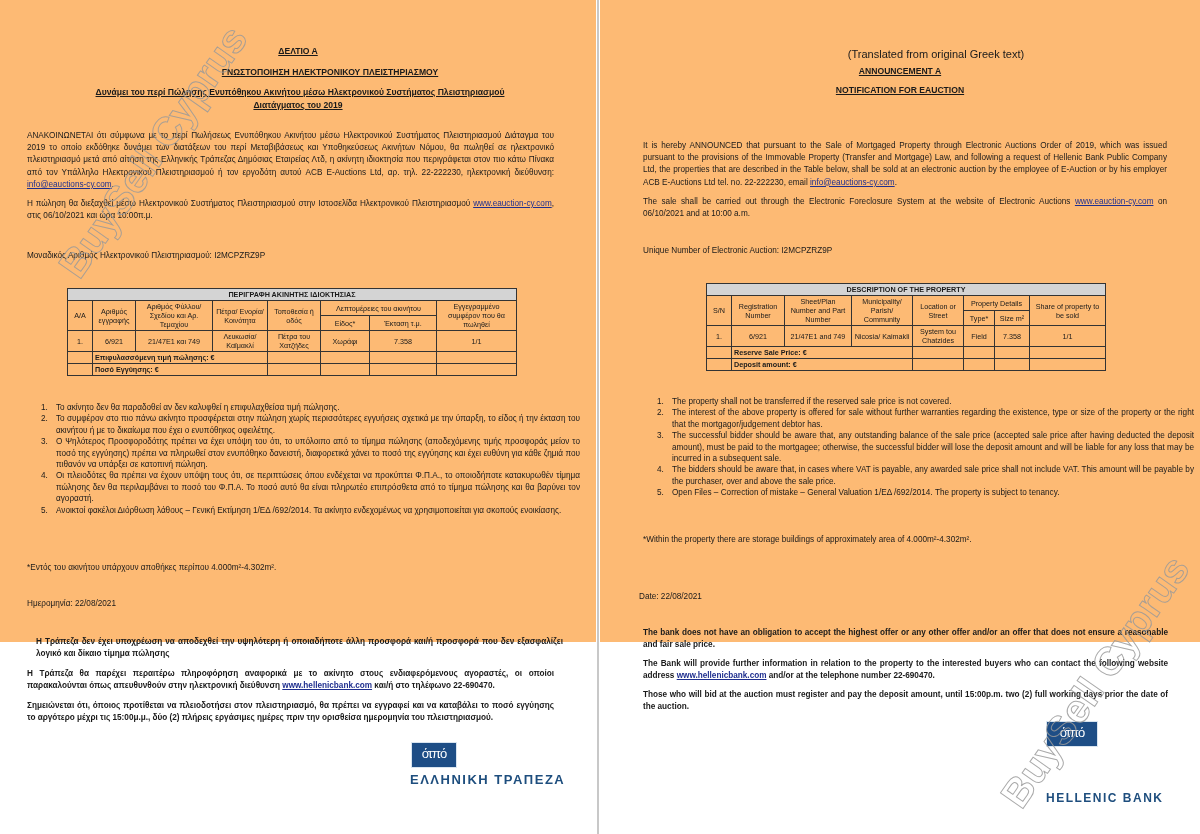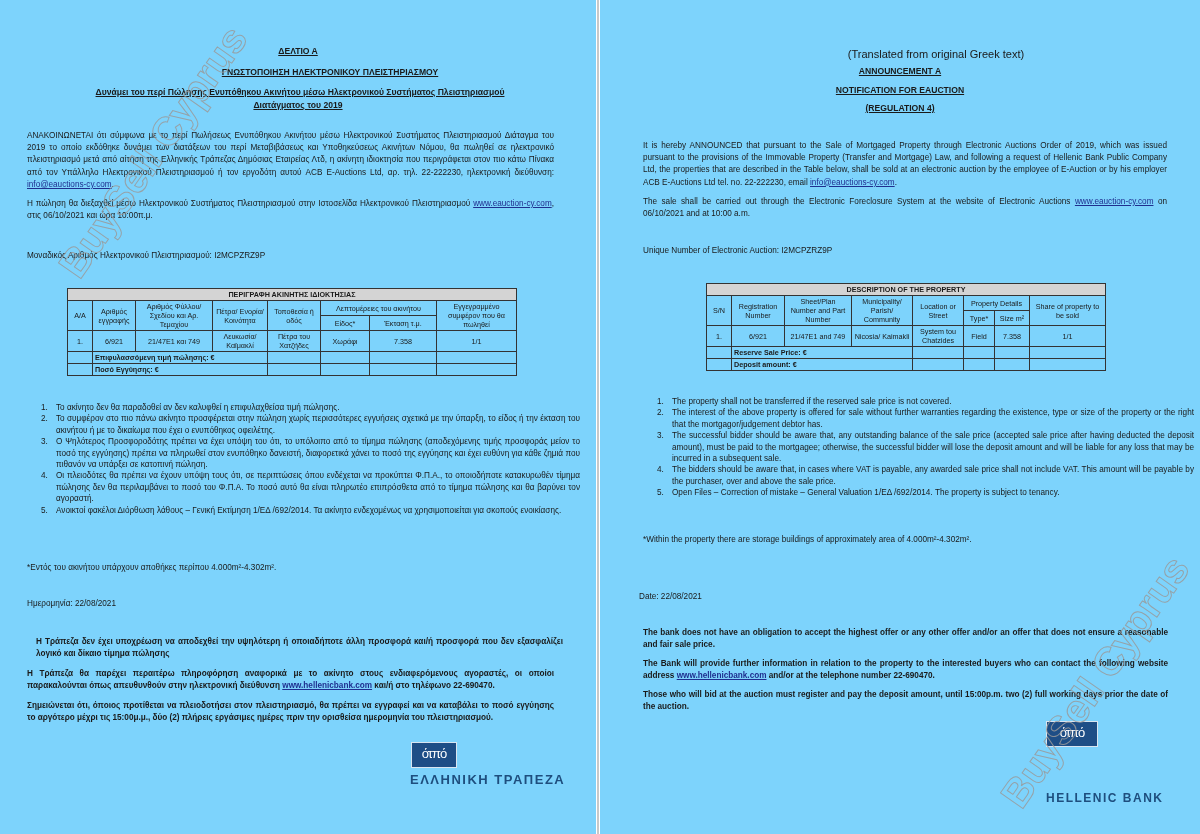--- a/index.html
+++ b/index.html
@@ -1,18 +1,18 @@
 <!DOCTYPE html>
 <html><head>
 <meta charset="utf-8">
 <style>
   html, body { margin:0; padding:0; }
   body { width:1200px; height:834px; background:#ffffff; position:relative; overflow:hidden;
          font-family:"Liberation Sans", sans-serif; color:#1a1a1a; }
-  .page { position:absolute; top:0; height:834px; background:#7dd3fc; }
+  .page { position:absolute; top:0; height:642px; background:#fdba74; }
   .page.left { left:0; width:596px; }
   .page.right { left:600px; width:600px; }
   .divider { position:absolute; left:597px; top:0; width:2px; height:834px; background:#c8c8c8; }
   .abs { position:absolute; }
   .center { text-align:center; }
   .title { font-size:8.6px; font-weight:bold; text-decoration:underline; }
   .body { font-size:8.2px; line-height:12.2px; text-align:justify; }
   .bold { font-weight:bold; }
   a.link { color:#1f2f8f; text-decoration:underline; }
   table.prop { border-collapse:collapse; font-size:7.2px; text-align:center; }
@@ -116,21 +116,20 @@
 
   <div class="watermark" style="left:50px;top:260px;">BuySell Cyprus</div>
 </div>
 
 <div class="divider"></div>
 
 <div class="page right">
   <div class="abs center" style="left:0;width:600px;top:48px;font-size:11px;padding-left:36px;">(Translated from original Greek text)</div>
   <div class="abs center title" style="left:0;width:600px;top:66px;">ANNOUNCEMENT A</div>
   <div class="abs center title" style="left:0;width:600px;top:85px;">NOTIFICATION FOR EAUCTION</div>
-  <div class="abs center title" style="left:0;width:600px;top:103px;">(REGULATION 4)</div>
 
   <div class="abs body" style="left:43px;width:524px;top:140px;">
     <span>It is hereby ANNOUNCED that pursuant to the Sale of Mortgaged Property through Electronic Auctions Order of 2019, which was issued pursuant to the provisions of the Immovable Property (Transfer and Mortgage) Law, and following a request of Hellenic Bank Public Company Ltd, the properties that are described in the Table below, shall be sold at an electronic auction by the employee of E-Auction or by his employer ACB E-Auctions Ltd tel. no. 22-222230, email </span><a class="link">info@eauctions-cy.com</a>.
   </div>
   <div class="abs body" style="left:43px;width:524px;top:196px;">
     <span>The sale shall be carried out through the Electronic Foreclosure System at the website of Electronic Auctions </span><a class="link">www.eauction-cy.com</a><span>  on 06/10/2021 and at 10:00 a.m.</span>
   </div>
 
   <div class="abs body" style="left:43px;top:245px;">Unique Number of Electronic Auction: I2MCPZRZ9P</div>
 

